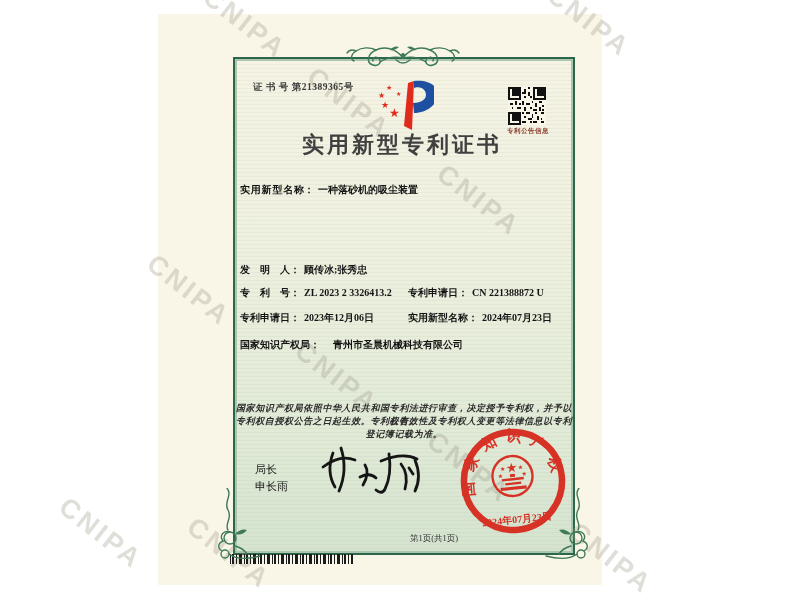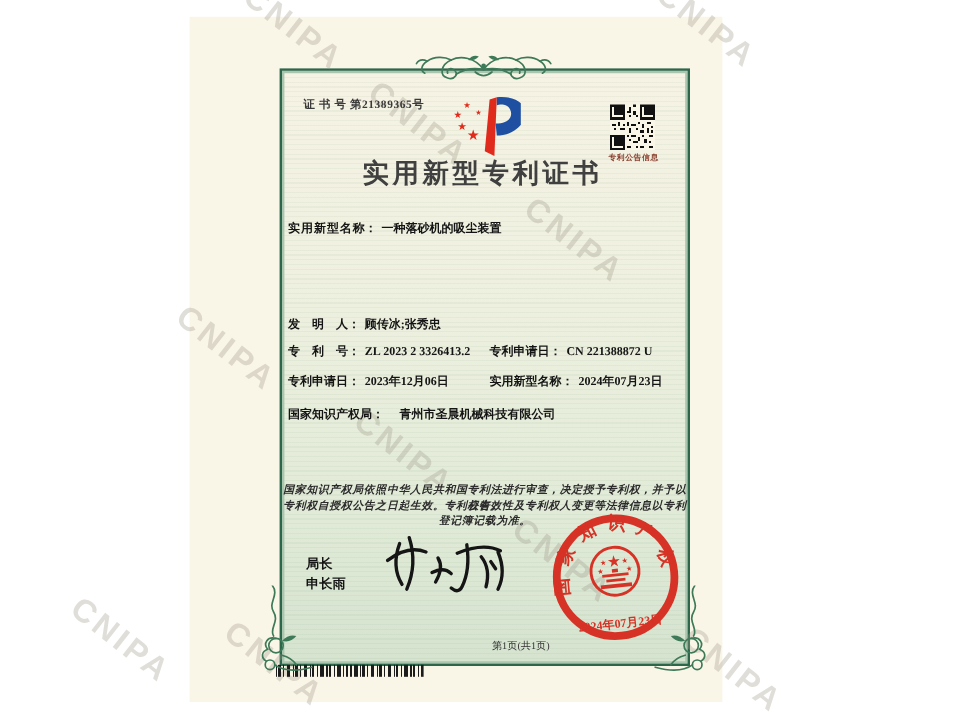--- a/index.html
+++ b/index.html
@@ -25,21 +25,21 @@
          color:#8a3c2c;font-weight:700;letter-spacing:0.5px;}
   .row{position:absolute;left:240px;font-size:10px;color:#141414;font-weight:700;white-space:nowrap;}
   .lab6{display:inline-block;width:64px;text-align:justify;text-align-last:justify;vertical-align:bottom;}
   .lab4{display:inline-block;width:50px;text-align:justify;text-align-last:justify;vertical-align:bottom;}
   .colon{display:inline-block;}
   .val{margin-left:4px;}
   .val-gap{margin-left:13px;}
   .rgroup{position:absolute;left:168px;top:0;white-space:nowrap;}
   .stmt{position:absolute;left:233px;width:342px;text-align:center;font-size:9px;font-weight:700;
         font-style:italic;color:#2c2c2c;letter-spacing:0.6px;}
-  .signer{position:absolute;left:255px;font-size:11px;font-weight:700;color:#141414;}
+  .signer{position:absolute;left:255px;font-size:11px;font-weight:400;color:#141414;}
   .footer{position:absolute;left:233px;top:533px;width:338px;text-align:center;font-size:8.5px;color:#333;margin-left:32px;}
   .barcode{position:absolute;left:230px;top:554px;width:123px;height:10px;
      background:repeating-linear-gradient(90deg,#1c1c1c 0 1px,rgba(0,0,0,0) 1px 2px,#1c1c1c 2px 4px,
      rgba(0,0,0,0) 4px 6px,#1c1c1c 6px 7px,rgba(0,0,0,0) 7px 9px,#1c1c1c 9px 12px,rgba(0,0,0,0) 12px 14px);}
   .seal{position:absolute;left:456px;top:424px;width:114px;height:114px;transform:rotate(-6deg);z-index:5;}
   .sig{position:absolute;left:317px;top:443px;z-index:5;}
   .orn{position:absolute;z-index:6;}
   svg{display:block;}
 </style>
 </head>

